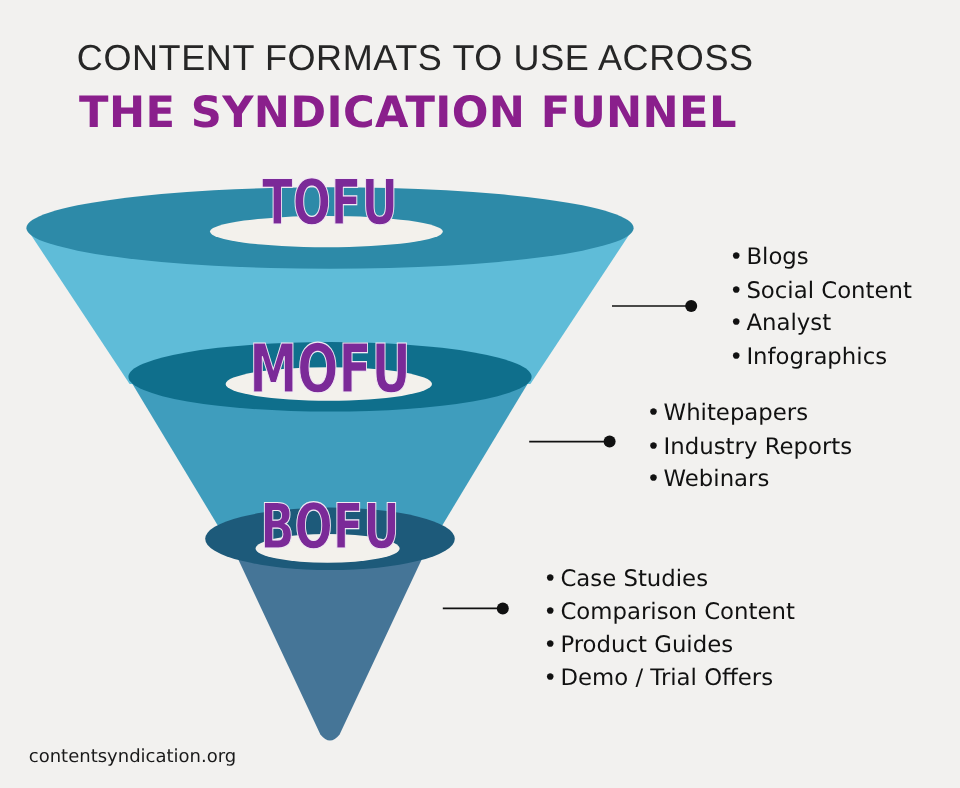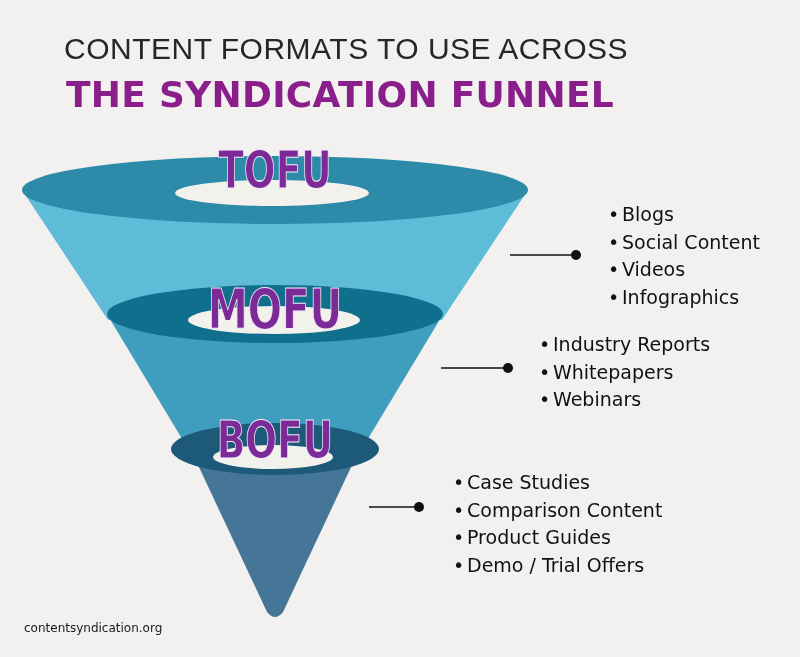--- a/index.html
+++ b/index.html
@@ -27,21 +27,21 @@
     -webkit-text-stroke: 1px #f2eaf4;
   }
   .list { position: absolute; margin: 14px; padding: 0; list-style: none; }
   .list li {
     font-family: "DejaVu Sans", sans-serif; font-size: 19px; font-weight: 500;
     color: #111; line-height: 27.5px; white-space: nowrap;
   }
   .list li .bullet { display: inline-block; width: 14px; }
   .footer {
     position: absolute; left: 24px; top: 621px;
-    font-family: "DejaVu Sans", sans-serif; font-size: 12px; color: #1a1a1a;
+    font-family: "DejaVu Sans", sans-serif; font-size: 15px; color: #1a1a1a;
   }
 </style>
 </head>
 <body>
 
 <div class="title1">CONTENT FORMATS TO USE ACROSS</div>
 <div class="title2">THE SYNDICATION FUNNEL</div>
 
 <svg class="funnel" width="800" height="657" viewBox="0 0 800 657">
 
@@ -68,27 +68,27 @@
   <circle cx="419" cy="507" r="5" fill="#111"></circle>
 </svg>
 
 <div class="stage-label" style="left:175px; top:140px; width:200px; font-size:52px; line-height:60px;">TOFU</div>
 <div class="stage-label" style="left:165px; top:277px; width:220px; font-size:56px; line-height:64px;">MOFU</div>
 <div class="stage-label" style="left:175px; top:410px; width:200px; font-size:52px; line-height:60px;">BOFU</div>
 
 <ul class="list" style="left:594px; top:187px;">
   <li><span class="bullet">•</span><span>Blogs</span></li>
   <li><span class="bullet">•</span><span>Social Content</span></li>
-  <li><span class="bullet">•</span><span>Videos</span></li>
+  <li><span class="bullet">•</span><span>Analyst</span></li>
   <li><span class="bullet">•</span><span>Infographics</span></li>
 </ul>
 
 <ul class="list" style="left:525px; top:317px;">
+  <li><span class="bullet">•</span><span>Whitepapers</span></li>
   <li><span class="bullet">•</span><span>Industry Reports</span></li>
-  <li><span class="bullet">•</span><span>Whitepapers</span></li>
   <li><span class="bullet">•</span><span>Webinars</span></li>
 </ul>
 
 <ul class="list" style="left:439px; top:455px;">
   <li><span class="bullet">•</span><span>Case Studies</span></li>
   <li><span class="bullet">•</span><span>Comparison Content</span></li>
   <li><span class="bullet">•</span><span>Product Guides</span></li>
   <li><span class="bullet">•</span><span>Demo / Trial Offers</span></li>
 </ul>
 

